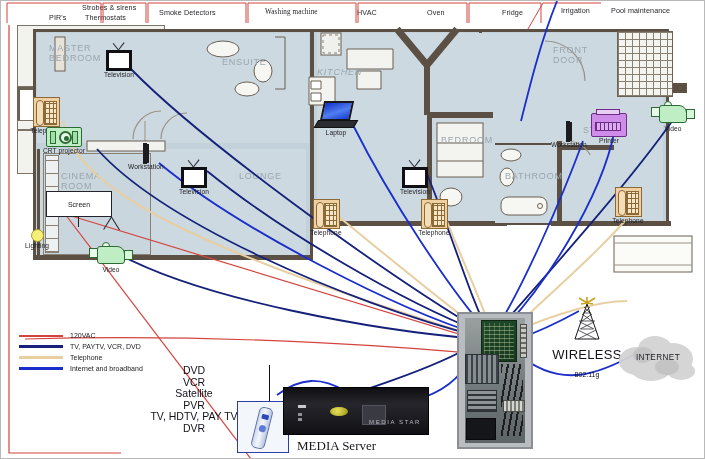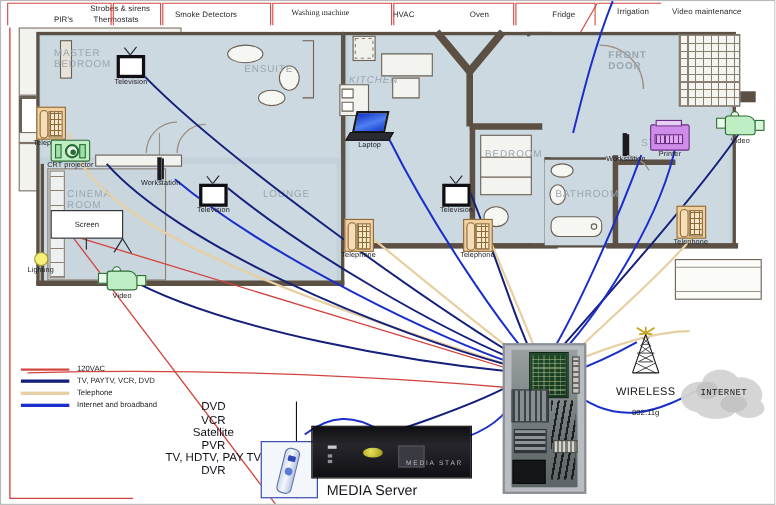--- a/index.html
+++ b/index.html
@@ -312,21 +312,21 @@
     width: 8px; height: 3px; background: #c9c9cf;
   }
   #media-server .ms-led1 { position:absolute; left:14px; top:25px; width:4px; height:3px; background:#8f8f98; }
   #media-server .ms-led2 { position:absolute; left:14px; top:30px; width:4px; height:3px; background:#8f8f98; }
   #media-server .ms-brand {
     position: absolute; right: 7px; bottom: 9px;
     font-size: 6px; letter-spacing: 1.6px; color: #b8b8c0;
   }
   #ms-caption {
     position: absolute; left: 296px; top: 437px;
-    font-size: 13px; color: #17171d; white-space: nowrap;
+    font-size: 13px; color: #17171d; white-space: nowrap; font-family: Liberation Serif, serif;
   }
   #remote-box {
     position: absolute; left: 236px; top: 400px;
     width: 52px; height: 52px;
     background: #f3f6fb; border: 1px solid #2b3ea8;
     box-sizing: border-box;
   }
   #remote-box .rem {
     position: absolute; left: 17px; top: 5px;
     width: 14px; height: 42px;
@@ -406,46 +406,46 @@
   #panel-services {
     position: absolute; left: 537px; top: 392px;
   }
   #panel-services div {
     font-size: 9px; line-height: 11.2px; color: #15151b; white-space: nowrap;
   }
 
   
   #wireless { position: absolute; left: 548px; top: 294px; width: 76px; text-align: center; }
   #wireless .tower { position: relative; width: 40px; height: 46px; margin: 0 auto; }
-  #wireless .wl-label { font-size: 10px; color: #12121a; letter-spacing:.3px; line-height: 9px; }
+  #wireless .wl-label { font-size: 13px; color: #12121a; letter-spacing:.3px; line-height: 9px; }
   #wireless .wl-sub { font-size: 7px; color: #12121a; line-height: 9px; }
 
   
-  #cloud { position: absolute; left: 614px; top: 330px; width: 86px; height: 52px; font-family: Liberation Mono, monospace; }
+  #cloud { position: absolute; left: 614px; top: 330px; width: 86px; height: 52px; }
   #cloud .cl-txt {
     position: absolute; left: 0; top: 22px; width: 86px;
     text-align: center; font-size: 8.2px; color: #1b1b22; letter-spacing: .4px;
   }
 </style>
 </head>
 <body>
 
 <div id="page">
 
   <div id="systems-bar">
     <span class="sys-cell" style="left:39px;  top:1px;padding-left:36px;">Strobes &amp; sirens</span>
     <span class="sys-cell" style="left:42px;  top:11px;">PIR's</span>
     <span class="sys-cell" style="left:78px;  top:11px;">Thermostats</span>
     <span class="sys-cell" style="left:152px; top:6px;">Smoke Detectors</span>
     <span class="sys-cell" style="left:258px; top:6px;font-family:Liberation Serif, serif;">Washing machine</span>
     <span class="sys-cell" style="left:350px; top:6px;">HVAC</span>
     <span class="sys-cell" style="left:420px; top:6px;">Oven</span>
     <span class="sys-cell" style="left:495px; top:6px;">Fridge</span>
     <span class="sys-cell" style="left:554px; top:4px;">Irrigation</span>
-    <span class="sys-cell" style="left:604px; top:4px;">Video maintenance</span>
+    <span class="sys-cell" style="left:604px; top:4px;">Pool maintenance</span>
   </div>
 
   <svg class="layer">
     <g stroke="#d4443f" stroke-width="1" fill="none">
       <path d="M6,22 L6,2 L100,2 L100,22"></path>
       <path d="M102,22 L102,2 L145,2 L145,22"></path>
       <path d="M147,22 L147,2 L245,2 L245,22"></path>
       <path d="M247,22 L247,2 L355,2 L355,22"></path>
       <path d="M357,22 L357,2 L466,2 L466,22"></path>
       <path d="M468,22 L468,2 L540,2 L540,22"></path>
@@ -543,21 +543,21 @@
       <path d="M28,6 A40,40 0 0 1 68,46" fill="none" stroke="#9a9286" stroke-width="1.2"></path>
       <path d="M50,106 A26,26 0 0 1 76,132" fill="none" stroke="#9a9286" stroke-width="1.2"></path>
     </svg>
 
     <span class="room-label" style="left:32px;  top:18px;">MASTER<br>BEDROOM</span>
     <span class="room-label" style="left:205px; top:32px;">ENSUITE</span>
     <span class="room-label" style="left:300px; top:42px;font-style:italic;">KITCHEN</span>
     <span class="room-label" style="left:222px; top:146px;">LOUNGE</span>
     <span class="room-label" style="left:424px; top:110px;">BEDROOM</span>
     <span class="room-label" style="left:488px; top:146px;">BATHROOM</span>
-    <span class="room-label" style="left:536px; top:20px;font-weight:bold;">FRONT<br>DOOR</span>
+    <span class="room-label" style="left:536px; top:20px;">FRONT<br>DOOR</span>
     <span class="room-label" style="left:566px; top:100px;">STUDY</span>
     <span class="room-label" style="left:44px;  top:146px;">CINEMA<br>ROOM</span>
   </div>
 
   <svg class="layer">
 
     <g fill="none" stroke="#d4443f" stroke-width="1.2">
       <path d="M8,24 L8,452 L120,452"></path>
       <path d="M64,213 L250,458"></path>
       <path d="M64,213 L520,352"></path>

